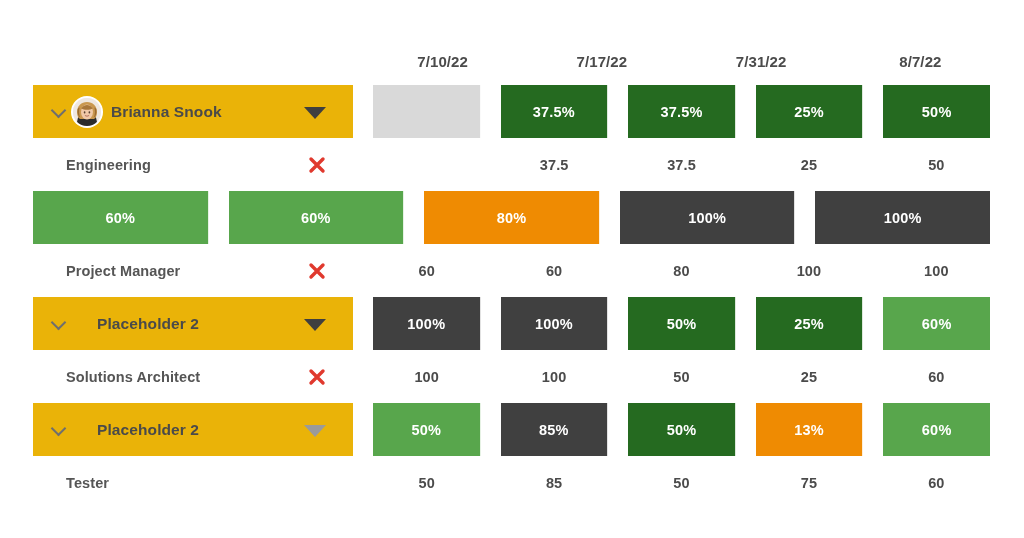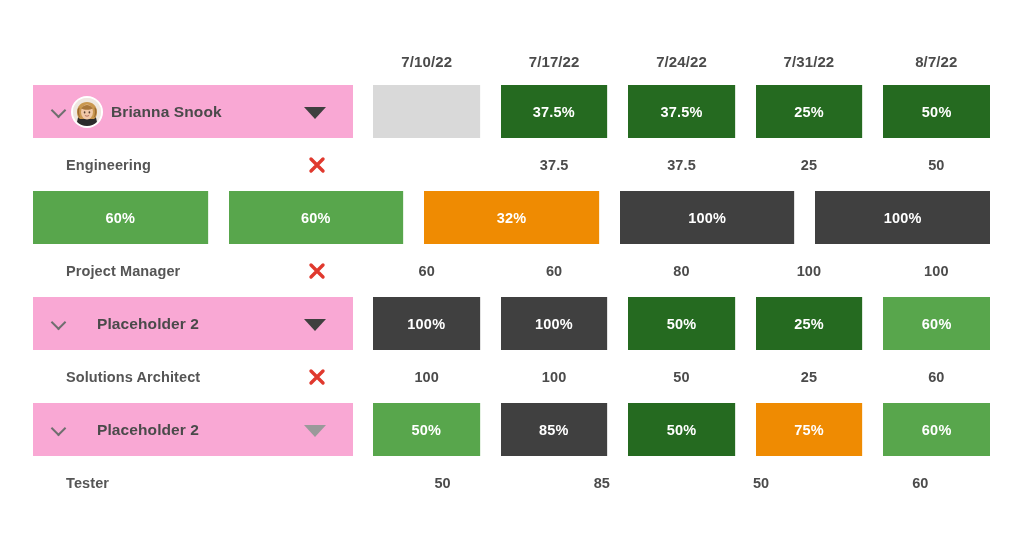--- a/index.html
+++ b/index.html
@@ -54,21 +54,21 @@
   .header-row .data-cell{
     font-size:15px;
     font-weight:bold;
     color:#4b4b4b;
     letter-spacing:.1px;
   }
 
   
   .person-row{height:53px;}
   .person-row .label-cell{
-    background:#f9a8d4;
+    background:#eab308;
     padding-left:19px;
     position:relative;
   }
   .person-row .data-cell{
     font-size:14.5px;
     font-weight:bold;
     color:#ffffff;
     letter-spacing:.2px;
     border-right:1px solid rgba(255,255,255,.85);
   }
@@ -168,21 +168,20 @@
 </style>
 </head>
 <body>
 
 <div class="board">
   <div class="grid" id="grid">
       <div class="row header-row">
         <div class="label-cell"></div>
         <div class="data-cell">7/10/22</div>
         <div class="data-cell">7/17/22</div>
-        <div class="data-cell">7/24/22</div>
         <div class="data-cell">7/31/22</div>
         <div class="data-cell">8/7/22</div>
       </div>
       <div class="row person-row">
         <div class="label-cell">
           <span class="chevron"></span>
           <span class="avatar">
             <svg viewBox="0 0 28 28" xmlns="http://www.w3.org/2000/svg">
               <rect width="28" height="28" fill="#efe7e0"></rect>
               <circle cx="14" cy="24" r="10" fill="#2b2b2b"></circle>
@@ -216,21 +215,21 @@
         </div>
         <div class="data-cell"></div>
         <div class="data-cell">37.5</div>
         <div class="data-cell">37.5</div>
         <div class="data-cell">25</div>
         <div class="data-cell">50</div>
       </div>
       <div class="row person-row">
         <div class="data-cell c-green">60%</div>
         <div class="data-cell c-green">60%</div>
-        <div class="data-cell c-orange">32%</div>
+        <div class="data-cell c-orange">80%</div>
         <div class="data-cell c-red">100%</div>
         <div class="data-cell c-red">100%</div>
       </div>
       <div class="row detail-row">
         <div class="label-cell">
           <span class="role-name">Project Manager</span>
           <span class="x-icon">
             <svg viewBox="0 0 20 20" xmlns="http://www.w3.org/2000/svg">
               <path d="M4 4 L16 16 M16 4 L4 16" stroke="#e0392e" stroke-width="3.4" stroke-linecap="round"></path>
             </svg>
@@ -271,26 +270,27 @@
       </div>
       <div class="row person-row">
         <div class="label-cell">
           <span class="chevron"></span>
           <span class="person-name noavatar">Placeholder 2</span>
           <span class="caret muted"></span>
         </div>
         <div class="data-cell c-green">50%</div>
         <div class="data-cell c-red">85%</div>
         <div class="data-cell c-green-dark">50%</div>
-        <div class="data-cell c-orange">75%</div>
+        <div class="data-cell c-orange">13%</div>
         <div class="data-cell c-green">60%</div>
       </div>
       <div class="row detail-row">
         <div class="label-cell">
           <span class="role-name">Tester</span>
         </div>
         <div class="data-cell">50</div>
         <div class="data-cell">85</div>
         <div class="data-cell">50</div>
+        <div class="data-cell">75</div>
         <div class="data-cell">60</div>
       </div>
     </div>
 </div>
 
 </body></html>

